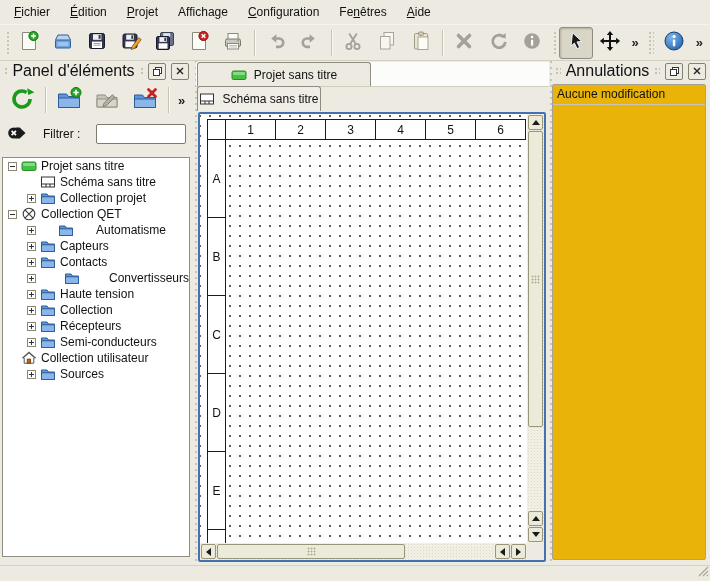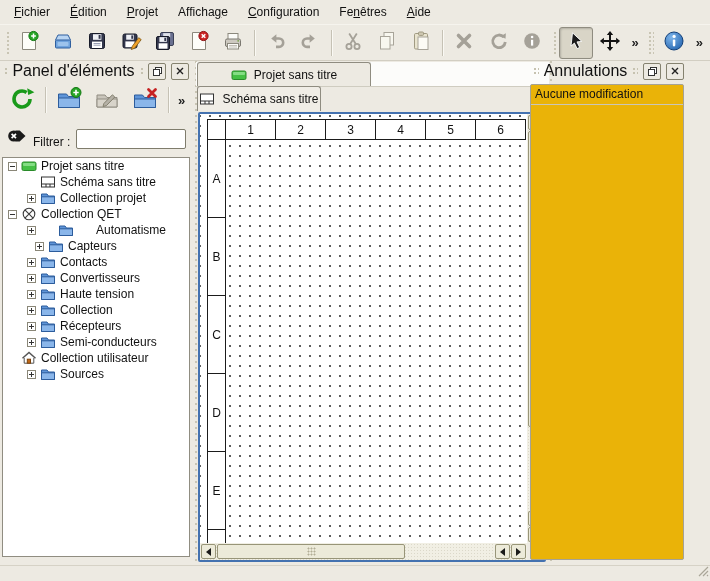--- a/index.html
+++ b/index.html
@@ -18,31 +18,31 @@
   .tbtn{width:32px;height:30px;display:flex;align-items:center;justify-content:center;border:1px solid transparent;border-radius:3px;flex:none;}
   .tbtn.active{background:#d9d5c7;border:1px solid #8f8c80;box-shadow:inset 1px 1px 2px rgba(0,0,0,.18);}
   .sep{width:1px;height:26px;background:#c6c2b5;box-shadow:1px 0 0 #faf9f4;margin:0 4px;flex:none;}
   .chev{font-weight:bold;font-size:13px;padding:0 5px;color:#222;}
   .tb2{display:flex;flex:1;align-items:center;}
   .tb2 .chev{margin-left:auto;}
 
   
   .dock{position:absolute;top:61px;height:504px;}
   .dock-left{left:0;width:193px;}
-  .dock-right{left:529px;width:159px;}
+  .dock-right{left:551px;width:159px;}
   .dock-title{height:20px;display:flex;align-items:center;gap:5px;padding:0 4px;font-size:16px;}
   .tex{flex:1;height:8px;background-image:radial-gradient(#c6c2b0 1px,transparent 1.2px);background-size:4px 4px;}
   .dock-btn{width:16px;height:15px;flex:none;border:1px solid #85826f;border-radius:2px;background:#edeae2;display:flex;align-items:center;justify-content:center;}
   .dock-title .label{white-space:nowrap;}
 
   .panel-tools{height:38px;display:flex;align-items:center;padding:0 3px;}
   .ptbtn{width:36px;height:34px;display:flex;align-items:center;justify-content:center;border:1px solid transparent;border-radius:3px;flex:none;}
   .panel-tools .chev{margin-left:auto;}
 
-  .filter-row{height:30px;display:flex;align-items:flex-end;gap:6px;padding:0 7px;}
+  .filter-row{height:30px;display:flex;align-items:center;gap:16px;padding:0 7px;}
   .filter-row input{flex:1;height:18px;min-width:0;border:1px solid #7f7c6c;border-radius:2px;background:#fff;font-family:"Liberation Sans",sans-serif;font-size:12px;padding:0 3px;}
 
   .tree-box{position:absolute;left:2px;top:96px;right:3px;bottom:8px;background:#fff;border:1px solid #908d81;overflow:hidden;}
   .tree-row{height:16px;display:flex;align-items:center;gap:4px;font-size:12px;white-space:nowrap;}
   .tree-row .exp{flex:none;display:flex;}
   .tree-row .ticon{flex:none;display:flex;}
 
   .undo-box{position:absolute;left:1px;top:23px;right:4px;bottom:5px;background:#eab308;border:1px solid #a5a295;border-radius:2px;overflow:hidden;}
   .undo-item{padding:2px 4px 3px 4px;border-bottom:1px solid #c9c6b9;font-size:12px;}
 
@@ -399,21 +399,21 @@
             </svg>
           </span>
           <span class="ticon">
             <svg width="16" height="16" viewBox="0 0 16 16">
               <path d="M1.5 4h5.5l1.5 2h6v7.5H1.5z" fill="#5e94d8" stroke="#2c5c9c"></path>
               <path d="M1.5 6.8h13v6.7h-13z" fill="#8ab6ea" stroke="#2c5c9c"></path>
             </svg>
           </span>
           <span>Automatisme</span>
         </div>
-        <div class="tree-row" style="padding-left: 32px; text-align: center;">
+        <div class="tree-row" style="padding-left: 24px; text-align: center;">
           <span class="exp">
             <svg width="9" height="9">
               <rect x="0.5" y="0.5" width="8" height="8" fill="#fff" stroke="#8a8778"></rect>
               <path d="M2 4.5h5M4.5 2v5" stroke="#333"></path>
             </svg>
           </span>
           <span class="ticon">
             <svg width="16" height="16" viewBox="0 0 16 16">
               <path d="M1.5 4h5.5l1.5 2h6v7.5H1.5z" fill="#5e94d8" stroke="#2c5c9c"></path>
               <path d="M1.5 6.8h13v6.7h-13z" fill="#8ab6ea" stroke="#2c5c9c"></path>
@@ -429,21 +429,21 @@
             </svg>
           </span>
           <span class="ticon">
             <svg width="16" height="16" viewBox="0 0 16 16">
               <path d="M1.5 4h5.5l1.5 2h6v7.5H1.5z" fill="#5e94d8" stroke="#2c5c9c"></path>
               <path d="M1.5 6.8h13v6.7h-13z" fill="#8ab6ea" stroke="#2c5c9c"></path>
             </svg>
           </span>
           <span>Contacts</span>
         </div>
-        <div class="tree-row" style="padding-left: 24px;">
+        <div class="tree-row" style="padding-left: 24px; justify-content: space-between;">
           <span class="exp">
             <svg width="9" height="9">
               <rect x="0.5" y="0.5" width="8" height="8" fill="#fff" stroke="#8a8778"></rect>
               <path d="M2 4.5h5M4.5 2v5" stroke="#333"></path>
             </svg>
           </span>
           <span class="ticon">
             <svg width="16" height="16" viewBox="0 0 16 16">
               <path d="M1.5 4h5.5l1.5 2h6v7.5H1.5z" fill="#5e94d8" stroke="#2c5c9c"></path>
               <path d="M1.5 6.8h13v6.7h-13z" fill="#8ab6ea" stroke="#2c5c9c"></path>

